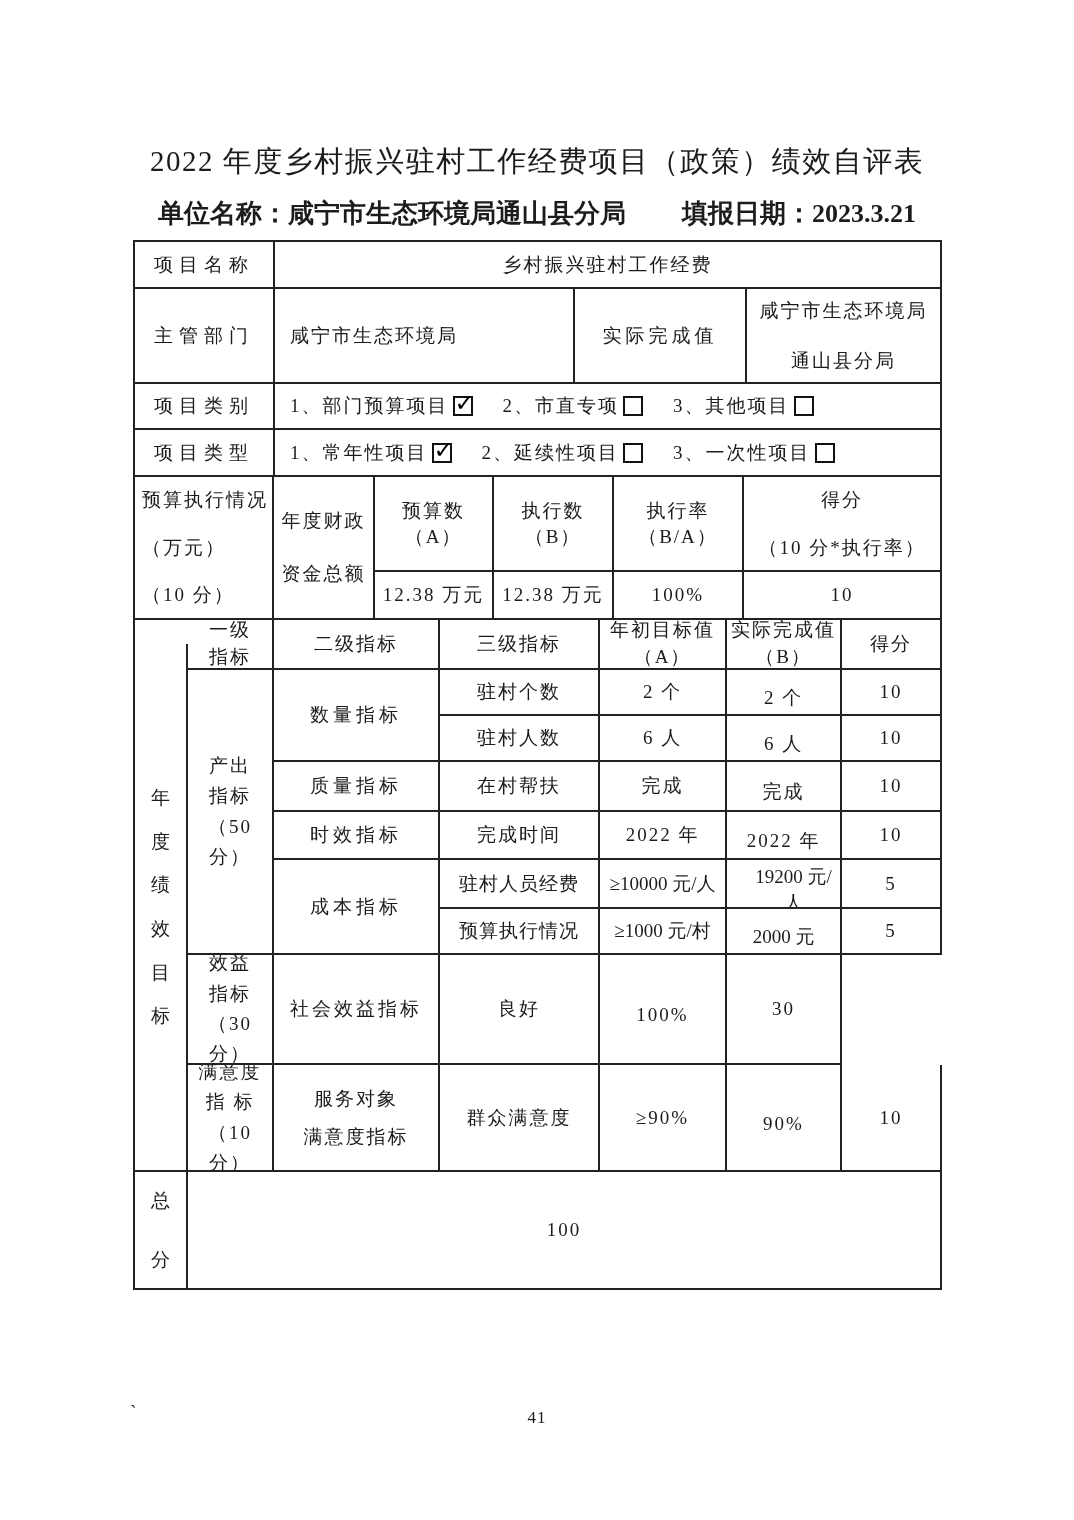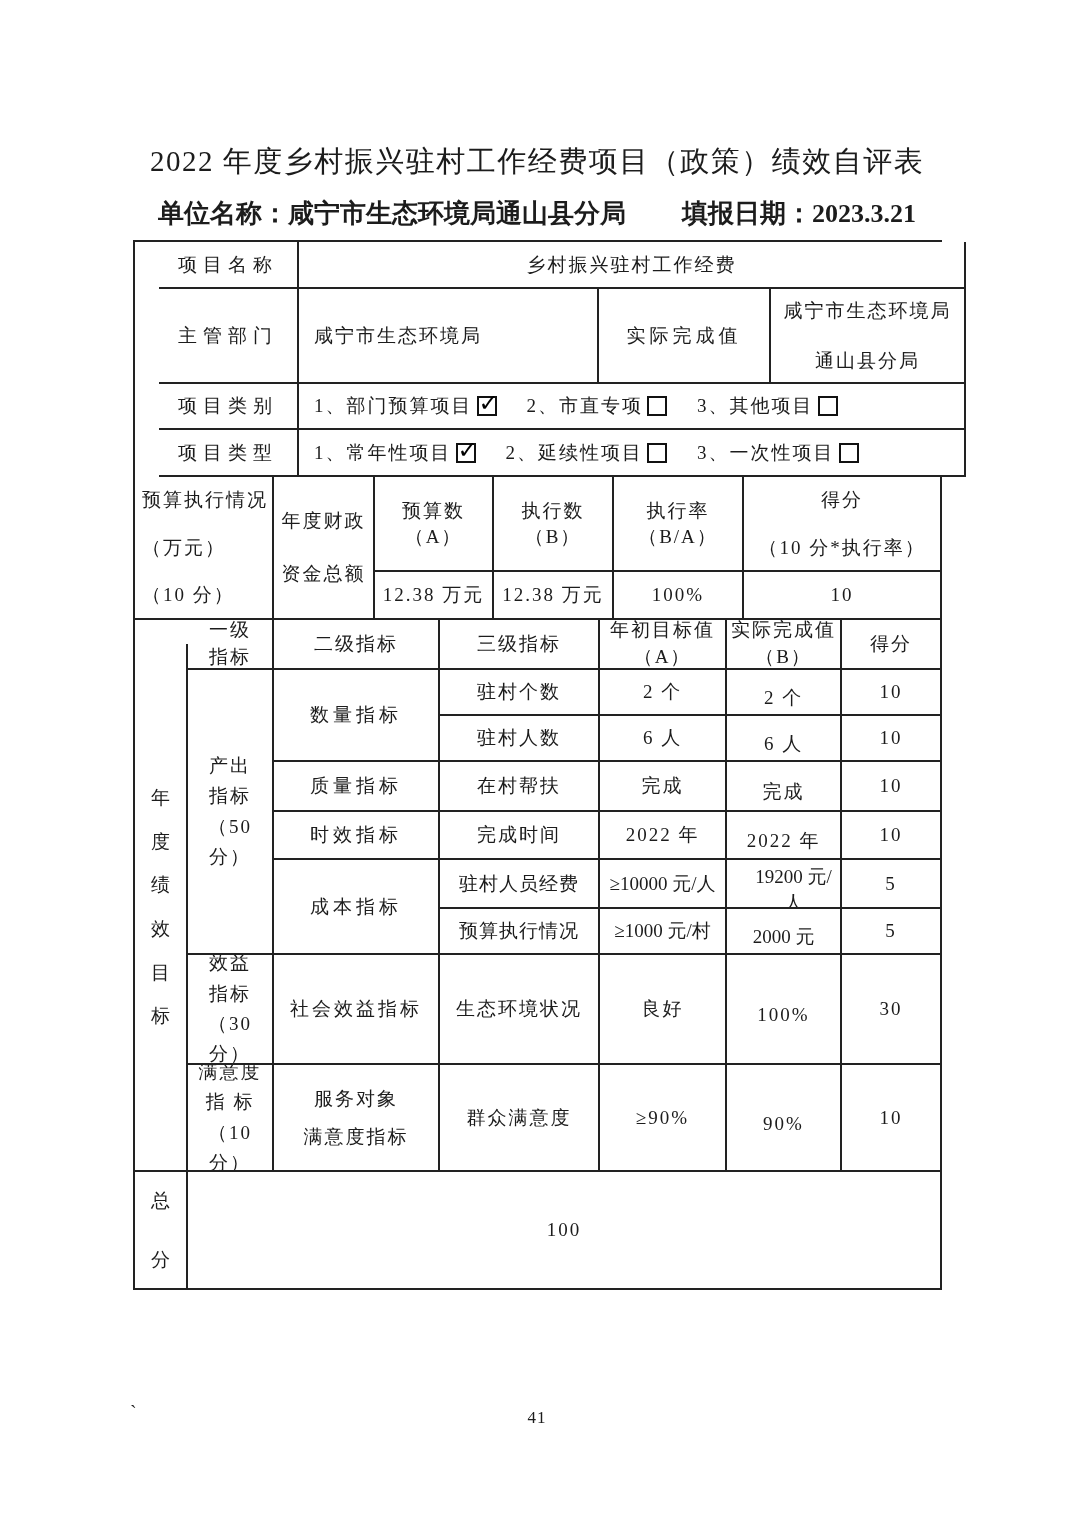--- a/index.html
+++ b/index.html
@@ -18,21 +18,21 @@
     position:absolute; left:0; top:196px; width:1074px;
     display:flex; justify-content:center; gap:56px;
     font-size:26px; font-weight:bold; white-space:nowrap;
   }
   #sheet {
     position:absolute; left:133px; top:240px; width:807px;
     border-top:2px solid #222; border-left:2px solid #222;
     box-sizing:content-box;
   }
   .grid { display:grid; }
-  .gA { grid-template-columns:140px 300px 172px 195px; grid-template-rows:47px 95px 46px 47px;margin-left:24px; }
+  .gA { grid-template-columns:140px 300px 172px 195px; grid-template-rows:47px 95px 46px 47px; }
   .gB { grid-template-columns:139px 101px 119px 120px 130px 198px; grid-template-rows:95px 48px; }
   .gC { grid-template-columns:53px 86px 166px 160px 127px 115px 100px;
         grid-template-rows:50px 46px 46px 50px 48px 49px 46px 110px 107px; }
   .gD { grid-template-columns:53px 754px; grid-template-rows:118px; }
   .c {
     border-right:2px solid #222; border-bottom:2px solid #222;
     box-sizing:border-box;
     display:flex; align-items:center; justify-content:center;
     font-size:19px; letter-spacing:2px; text-align:center;
     overflow:hidden;
@@ -194,21 +194,20 @@
     <div class="c" style="grid-column:4; grid-row:7; letter-spacing:1px;">预算执行情况</div>
     <div class="c" style="grid-row:7; letter-spacing:0;">≥1000 元/村</div>
     <div class="c lowv" style="grid-row:7; letter-spacing:0;">2000 元</div>
     <div class="c" style="grid-row:7;">5</div>
 
     <div class="c pre lh16" style="grid-column:2; grid-row:8;">效益
 指标
 （30
 分）</div>
     <div class="c" style="grid-column:3; grid-row:8; letter-spacing:3px;">社会效益指标</div>
-    <div class="c" style="grid-row:8;">生态环境状况</div>
     <div class="c" style="grid-row:8;">良好</div>
     <div class="c lowv" style="grid-row:8;">100%</div>
     <div class="c" style="grid-row:8;">30</div>
 
     <div class="c pre lh16" style="grid-column:2; grid-row:9;">满意度
 指 标
 （10
 分）</div>
     <div class="c pre" style="grid-column:3; grid-row:9; line-height:2.0;">服务对象
 满意度指标</div>

